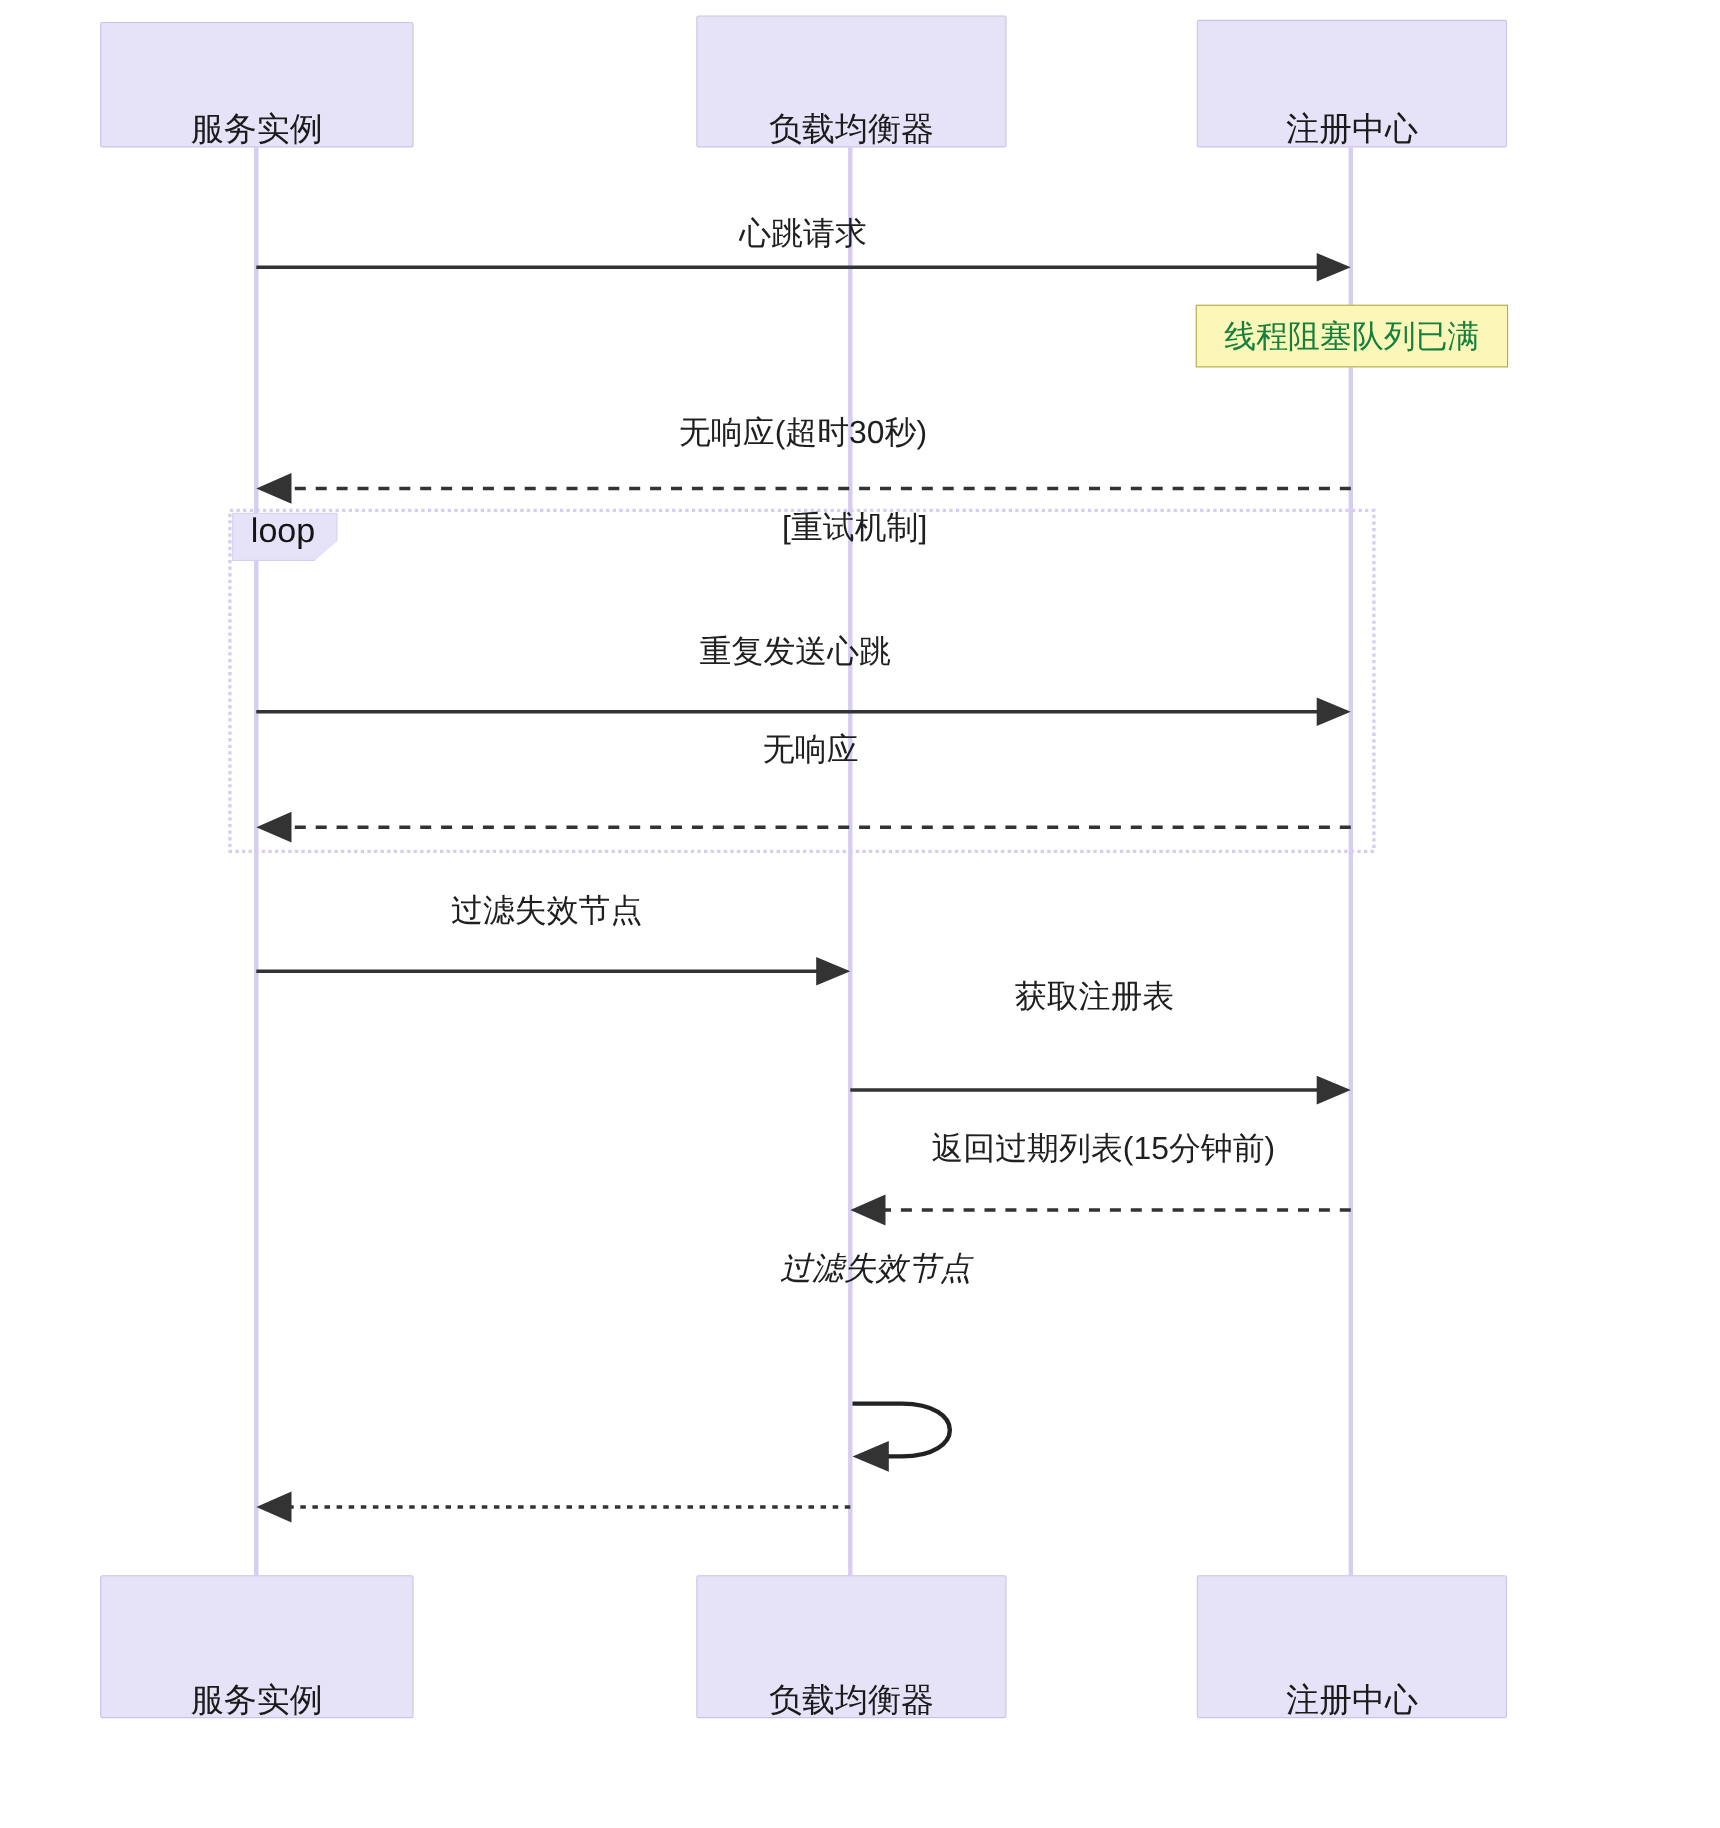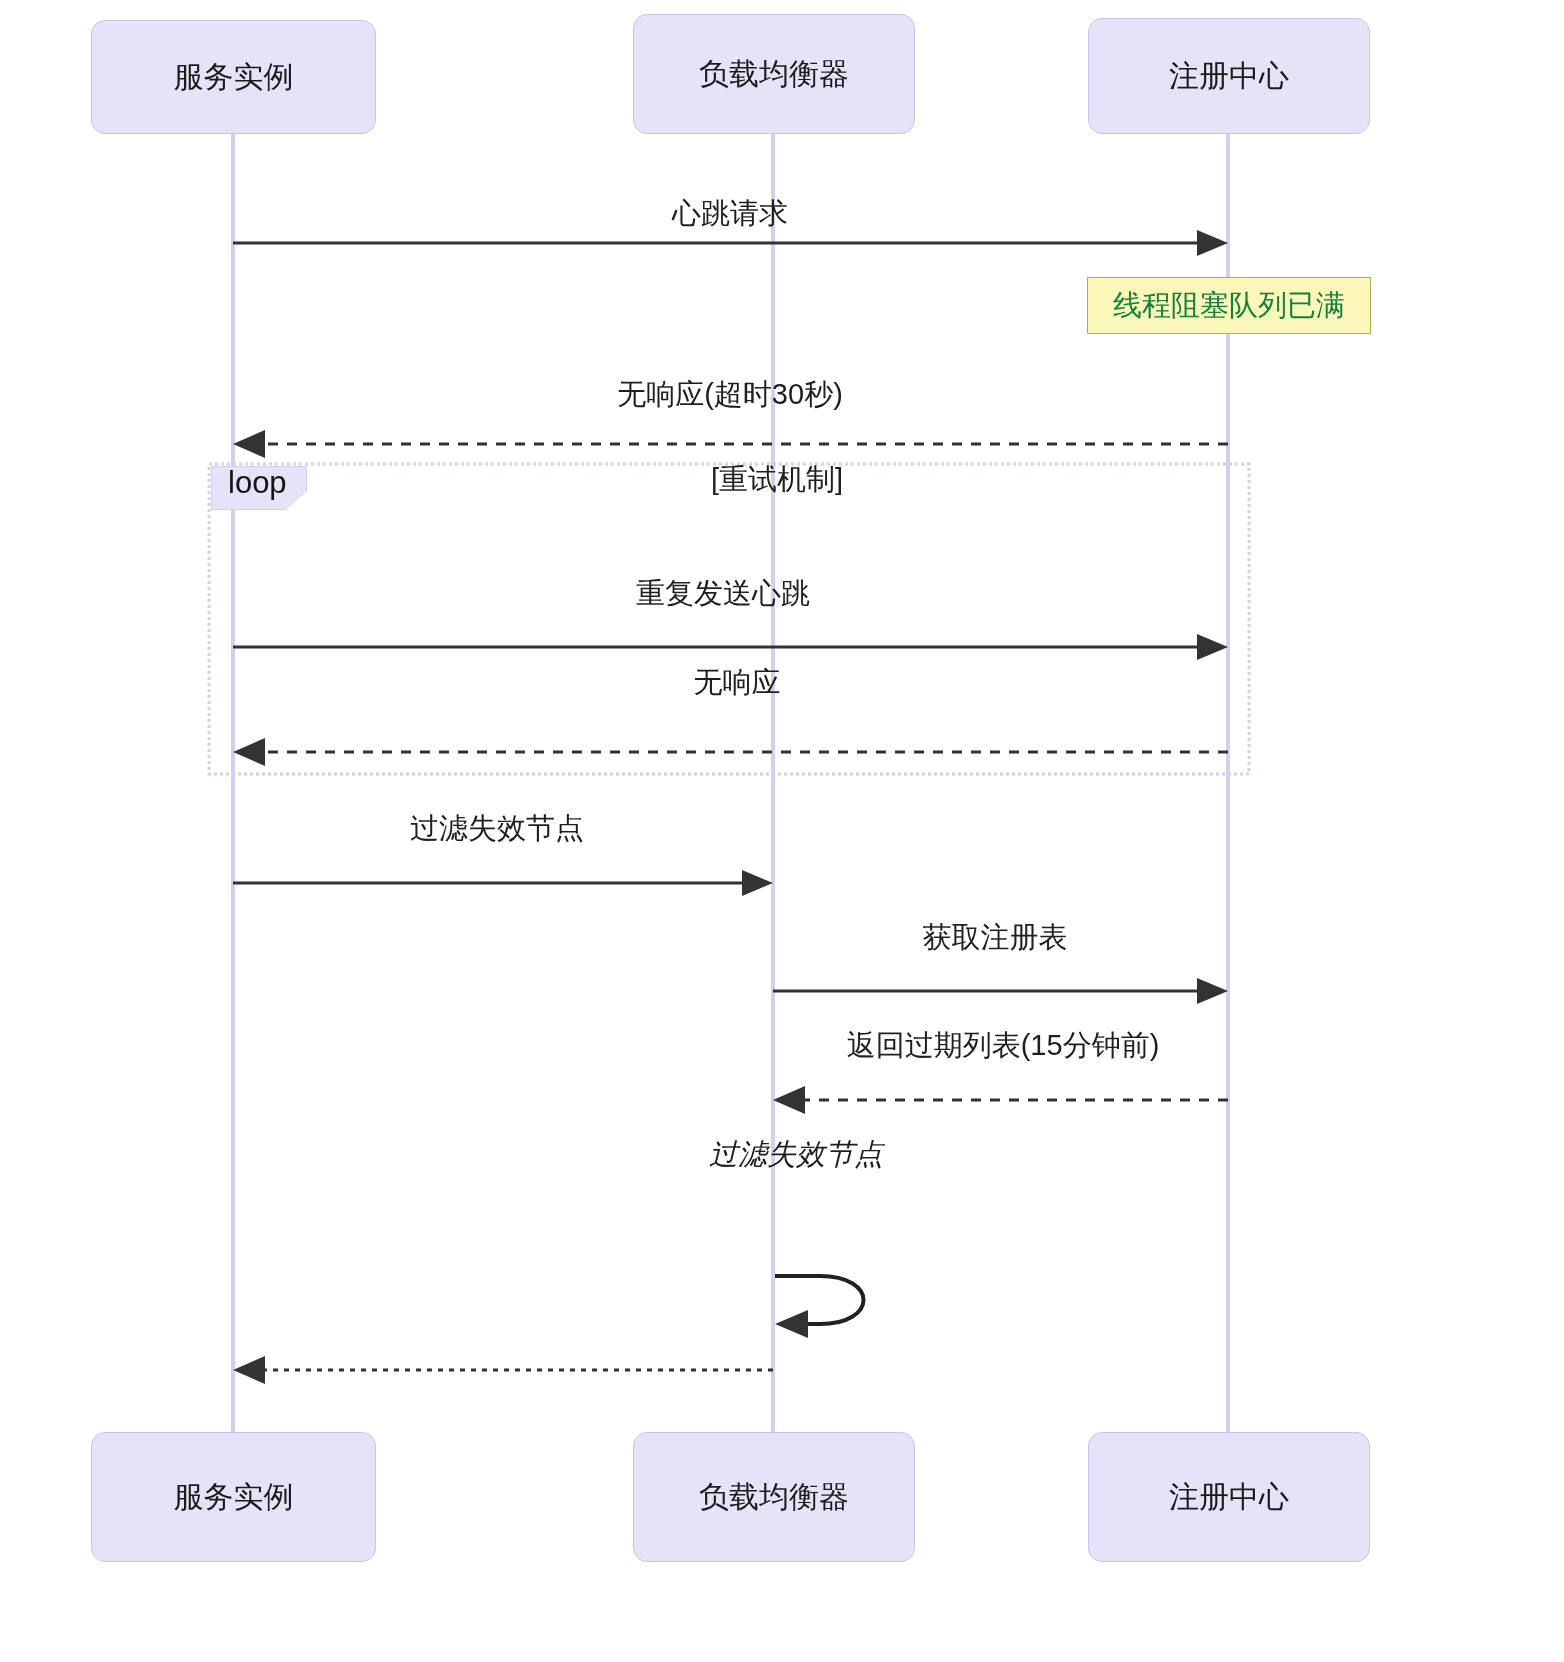--- a/index.html
+++ b/index.html
@@ -56,23 +56,23 @@
   .loopbox {
     fill: none;
     stroke: #d6cdf0;
     stroke-width: 3;
     stroke-dasharray: 3 3;
   }
   .actor-box {
     position: absolute;
     background: #e6e2f7;
     border: 1.6px solid #ccc1ea;
-    border-radius: 14px;
+    border-radius: 2px;
     display: flex;
-    align-items: center;
+    align-items: flex-end;
     justify-content: center;
     box-sizing: border-box;
   }
   .actor-label {
     font-size: 30px;
     color: #1b1b1b;
     line-height: 1;
     white-space: nowrap;
   }
   .msg-label {
@@ -189,21 +189,21 @@
   <div class="msg-label" style="left:730px; top:178px;margin-top:20px;">心跳请求</div>
 
   <div class="msg-label" style="left:730px; top:379px;">无响应(超时30秒)</div>
 
   <div class="msg-label" style="left:723px; top:578px;">重复发送心跳</div>
 
   <div class="msg-label" style="left:737px; top:667px;">无响应</div>
 
   <div class="msg-label" style="left:497px; top:813px;">过滤失效节点</div>
 
-  <div class="msg-label" style="left:995px; top:922px;">获取注册表</div>
+  <div class="msg-label" style="left:995px; top:891px;">获取注册表</div>
 
   <div class="msg-label" style="left:1003px; top:1030px;">返回过期列表(15分钟前)</div>
 
   <div class="msg-label" style="left:796px; top:1139px;font-style:italic;">过滤失效节点</div>
 
 
   <div class="note-box" style="left:1087px; top:277px; width:284px; height:57px;">
     <span class="note-label">线程阻塞队列已满</span>
   </div>
 

